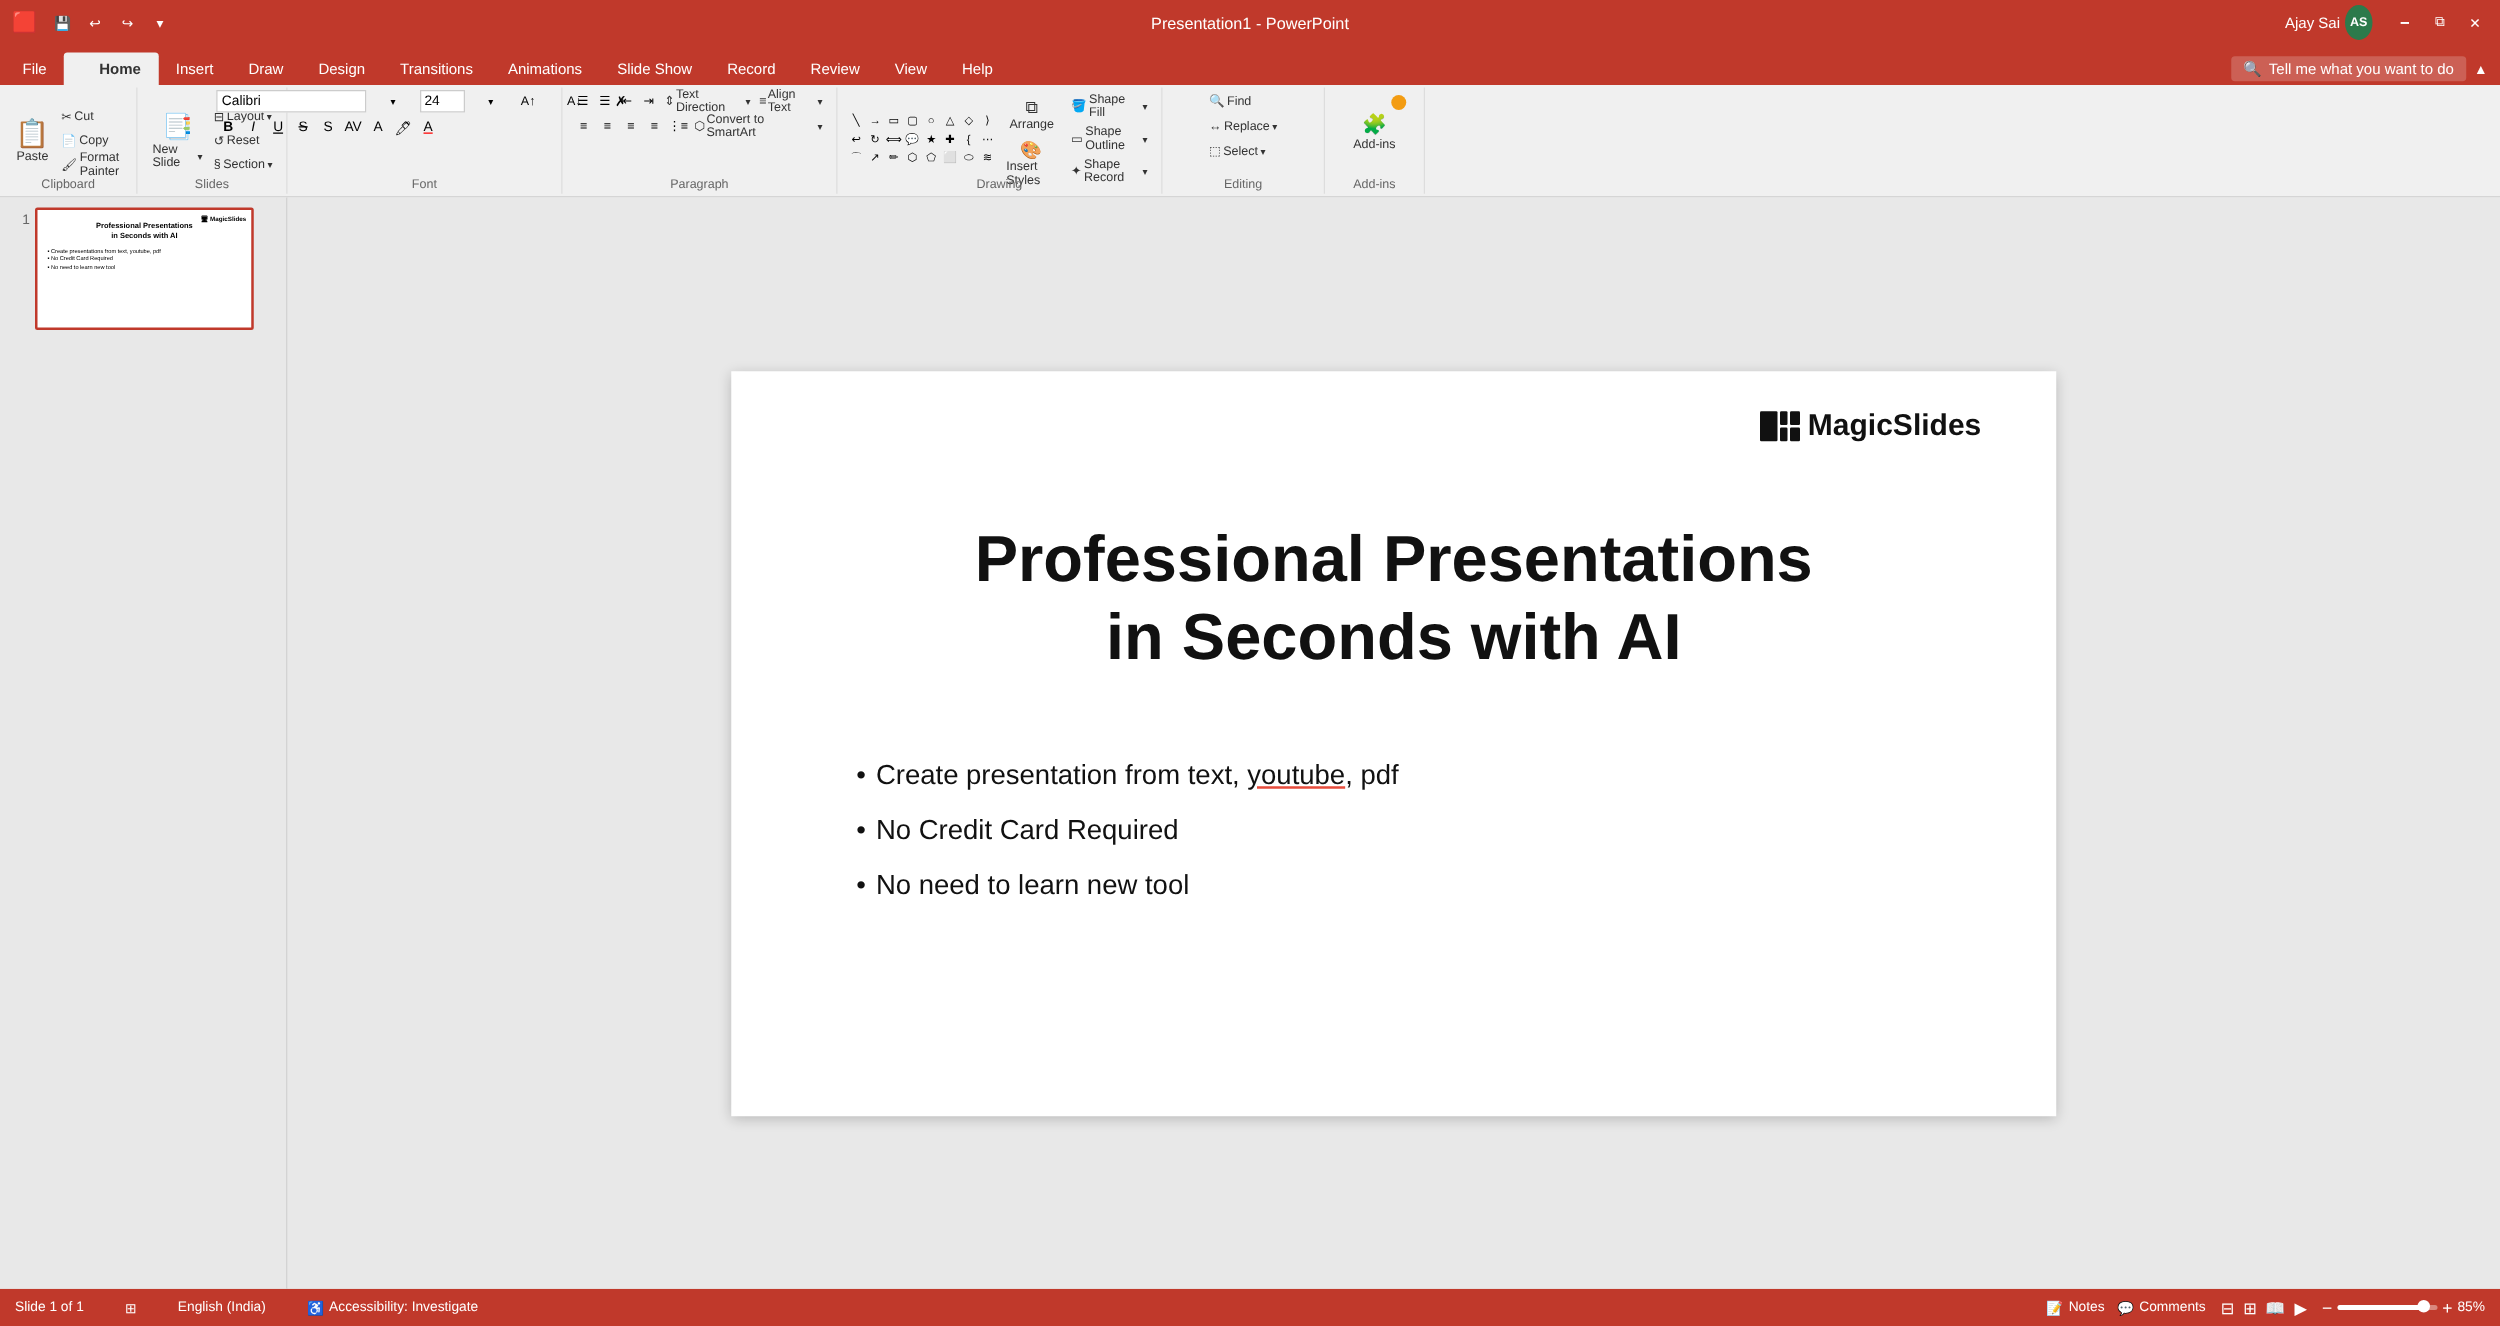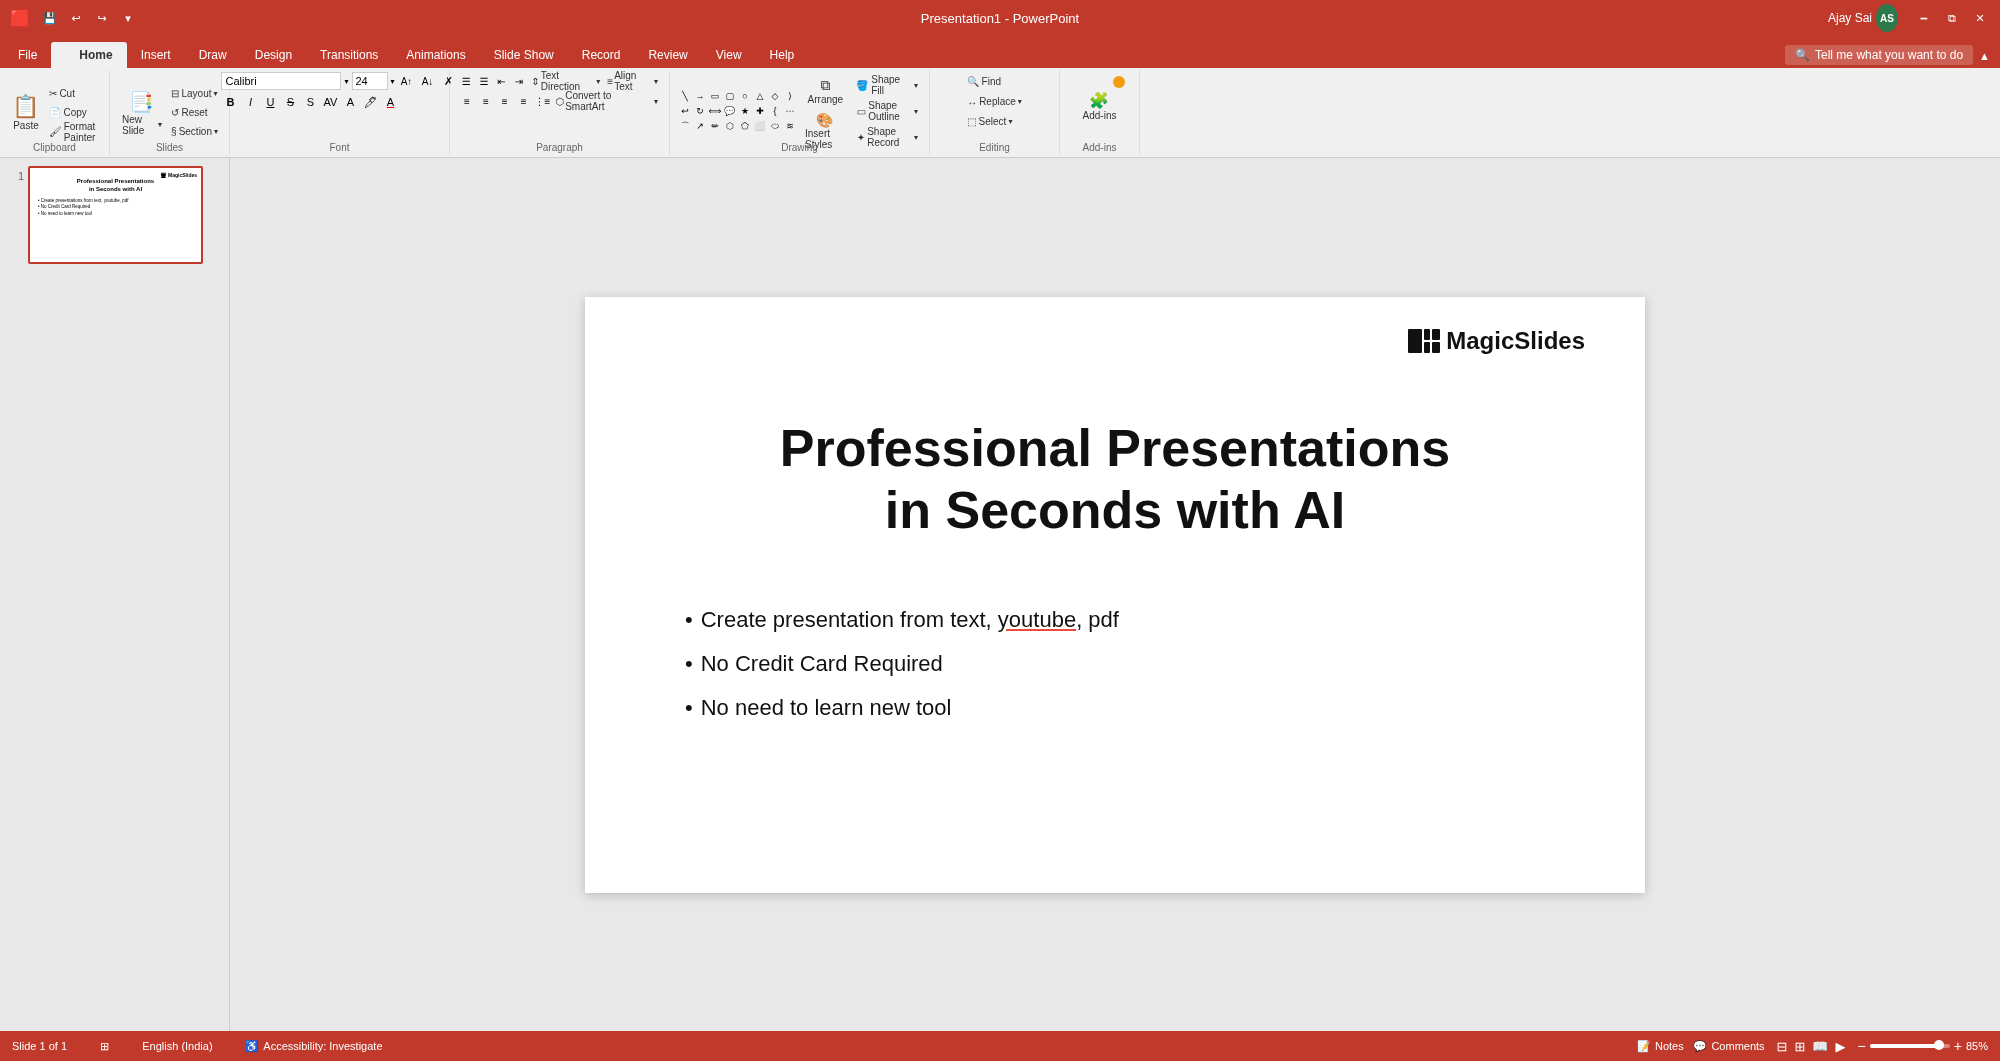--- a/index.html
+++ b/index.html
@@ -102,21 +102,21 @@
       align-items: center;
       padding: 1px 3px;
       cursor: pointer;
       border-radius: 2px;
       font-size: 10px;
       color: #333;
       gap: 2px;
       height: 18px;
     }
     .ribbon-col { display: flex; flex-direction: column; gap: 1px; }
-    .font-row { display: flex; align-items: center; gap: 3px; }
+    .font-row { display: flex; align-items: center; gap: 19px; }
     .font-input {
       width: 120px; height: 18px; font-size: 11px; border: 1px solid #ccc; padding: 0 3px; background: white;
     }
     .font-size-input { width: 36px; height: 18px; font-size: 11px; border: 1px solid #ccc; padding: 0 3px; background: white; }
     .format-row { display: flex; gap: 2px; margin-top: 1px; }
     .fmt-btn { width: 18px; height: 18px; display: flex; align-items: center; justify-content: center; font-size: 11px; cursor: pointer; border-radius: 2px; border: 1px solid transparent; }
     .fmt-btn.bold { font-weight: bold; }
     .fmt-btn.italic { font-style: italic; }
     .fmt-btn.underline { text-decoration: underline; }
     .para-row { display: flex; gap: 1px; }

